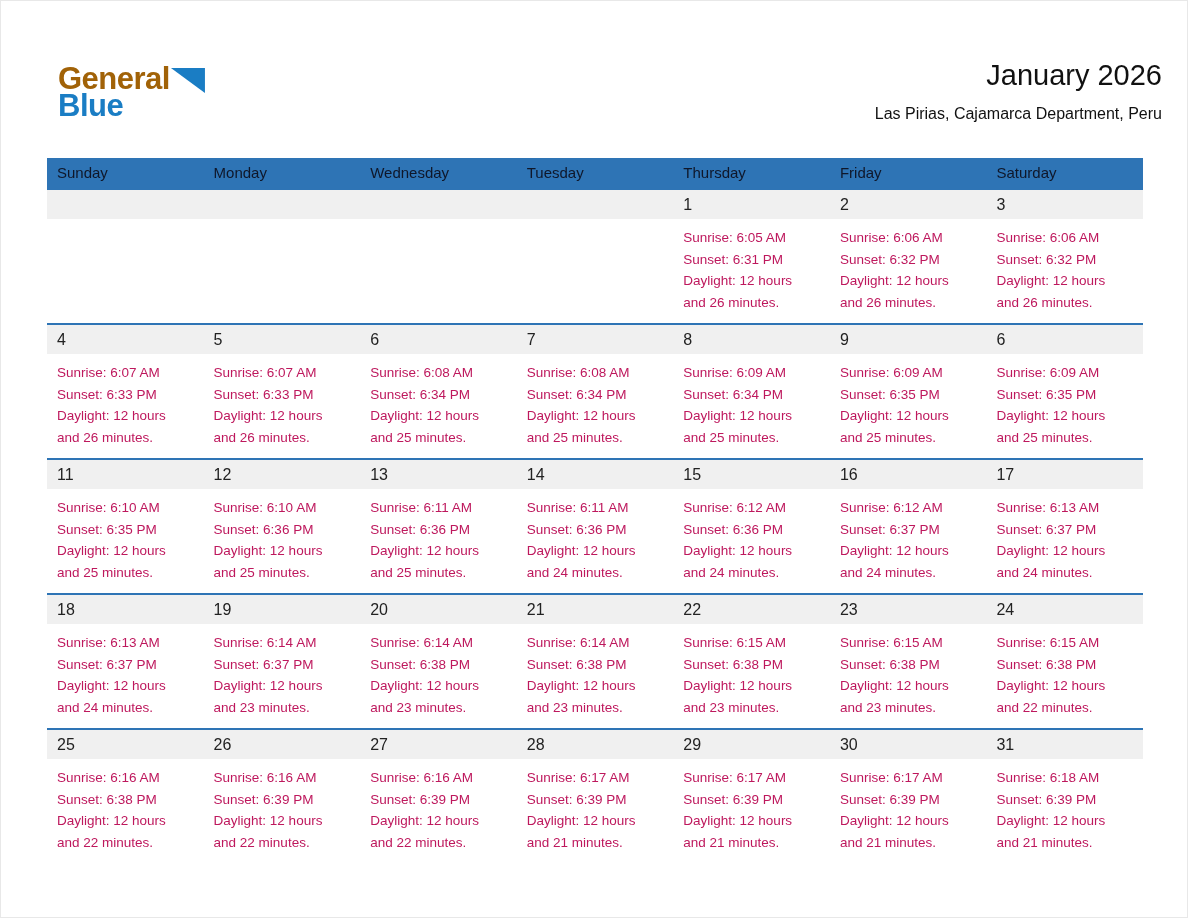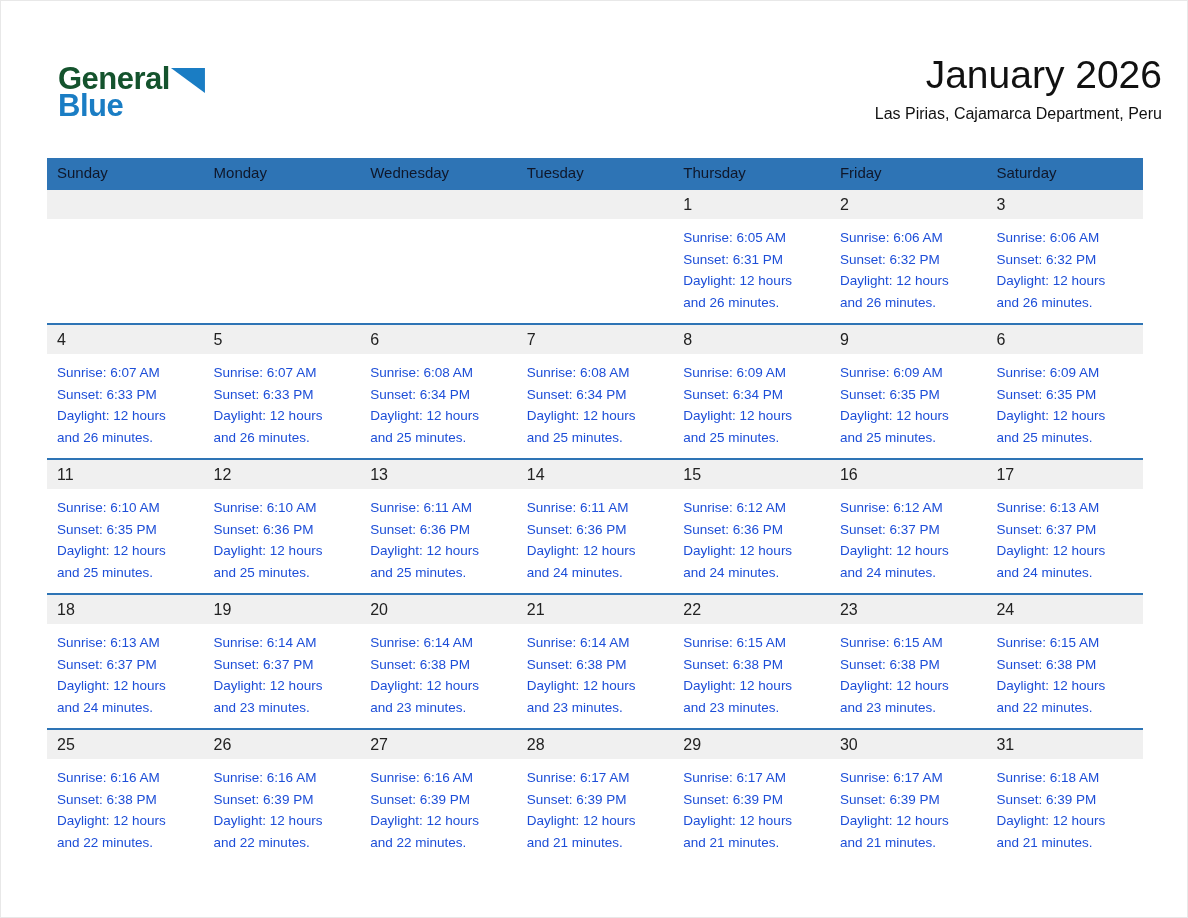--- a/index.html
+++ b/index.html
@@ -10,43 +10,43 @@
     color:#1c1c1c;
     position:relative;
     box-sizing:border-box;
     border:1px solid #e8e8e8;
     overflow:hidden;
   }
   .page{position:relative;width:100%;height:100%;}
 
   
   .logo{position:absolute;left:57px;top:60px;width:136px;}
-  .logo-line1{font-size:31px;font-weight:600;color:#14532d;letter-spacing:-0.5px;white-space:nowrap;}
+  .logo-line1{font-size:31px;font-weight:600;color:#a16207;letter-spacing:-0.5px;white-space:nowrap;}
   .logo-triangle{
     display:inline-block;width:34px;height:25px;
     background:var(--logo-blue);
     clip-path:polygon(0 0,100% 0,100% 100%);
     vertical-align:-4px;margin-left:1px;
   }
   .logo-line2{font-size:31px;font-weight:600;color:var(--logo-blue);text-align:left;margin-top:-9px;letter-spacing:-0.5px;}
 
   
   .titles{position:absolute;top:52px;right:25px;text-align:right;}
-  .month-title{font-size:39px;color:#111;font-weight:400;line-height:44px;}
+  .month-title{font-size:29px;color:#111;font-weight:400;line-height:44px;}
   .location{font-size:16px;color:#111;font-weight:400;margin-top:8px;}
 
   
   .calendar{position:absolute;left:46px;top:157px;width:1096px;}
   .dow-row{display:flex;background:var(--header-blue);height:30px;}
   .dow{flex:1 1 0;color:#0f172a;font-size:15px;line-height:30px;padding-left:10px;box-sizing:border-box;overflow:hidden;}
   .week-row{display:flex;height:135px;border-top:2px solid var(--divider-blue);box-sizing:border-box;}
   .day-cell{flex:1 1 0;min-width:0;box-sizing:border-box;}
   .date-band{height:29px;background:var(--band-gray);}
   .date-num{font-size:16px;color:#222;line-height:30px;padding-left:10px;}
-  .day-info{padding:8px 6px 0 10px;font-size:13.5px;line-height:21.5px;color:#1d4ed8;}
+  .day-info{padding:8px 6px 0 10px;font-size:13.5px;line-height:21.5px;color:#be185d;}
   .day-info div{white-space:nowrap;overflow:hidden;}
 </style>
 </head>
 <body style="--header-blue: #2E74B5; --divider-blue: #2E74B5; --band-gray: #F0F0F0; --logo-blue: #1A7DC4;">
 
 <div class="page">
 
   <div class="logo">
     <div class="logo-line1">
       <span>General</span><span class="logo-triangle"></span>

